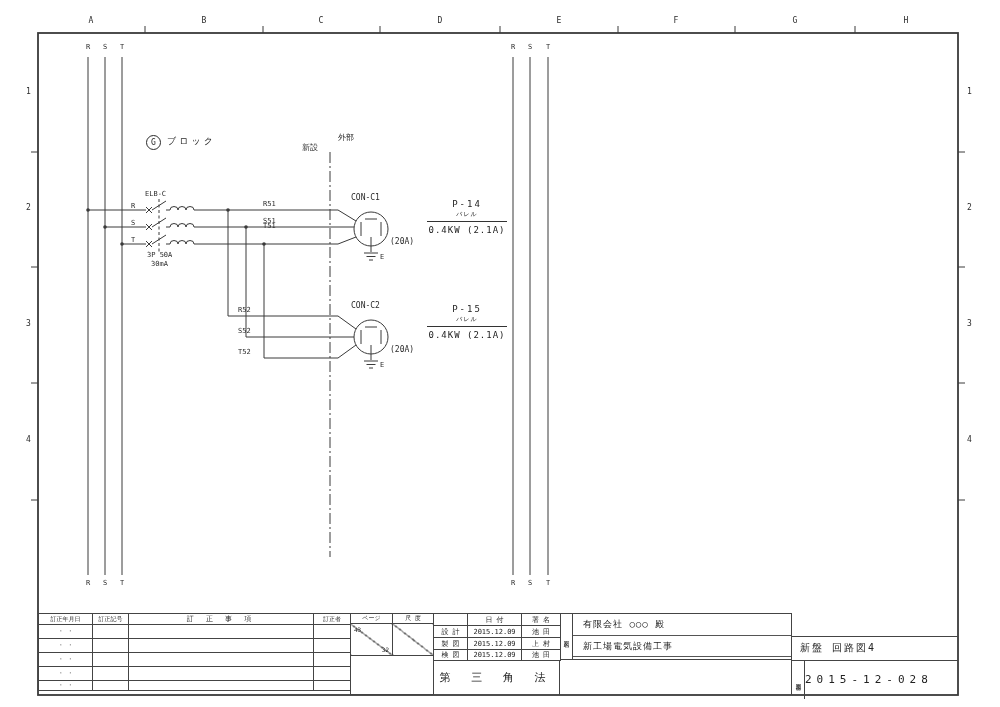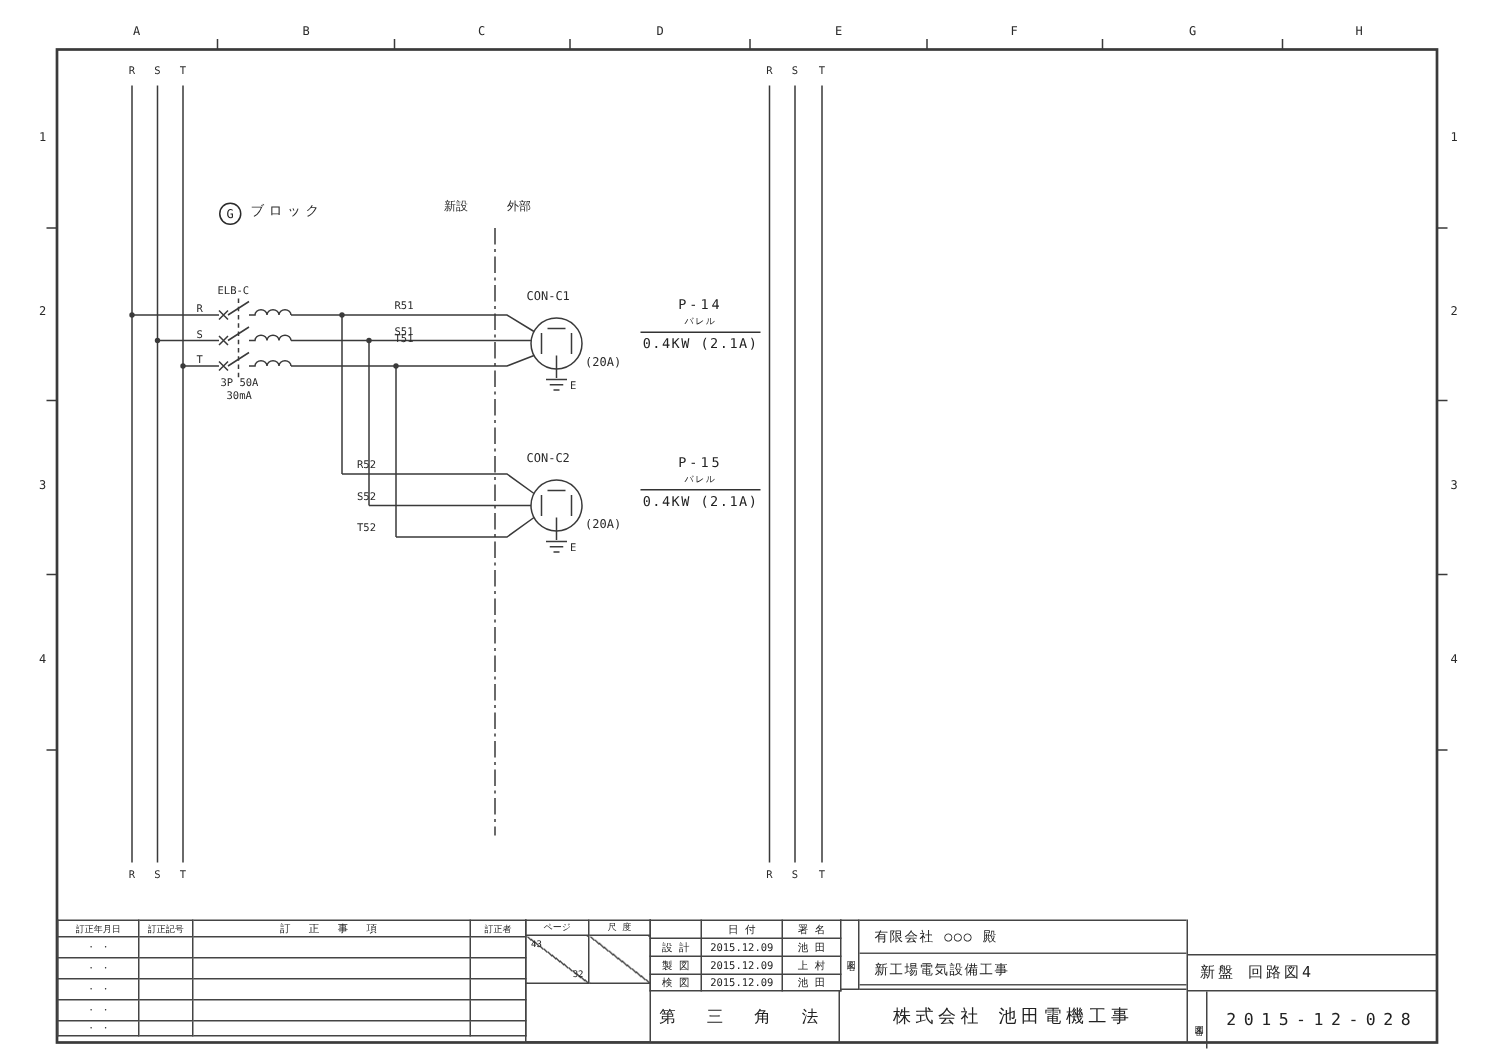--- a/index.html
+++ b/index.html
@@ -113,21 +113,21 @@
   <span class="lbl fs7 ctr" style="left:513px;top:44px">R</span>
   <span class="lbl fs7 ctr" style="left:530px;top:44px">S</span>
   <span class="lbl fs7 ctr" style="left:548px;top:44px">T</span>
   <span class="lbl fs7 ctr" style="left:513px;top:580px">R</span>
   <span class="lbl fs7 ctr" style="left:530px;top:580px">S</span>
   <span class="lbl fs7 ctr" style="left:548px;top:580px">T</span>
 
   <div class="circle-tag" style="left:146px;top:135px">G</div>
   <span class="lbl fs9" style="left:167px;top:137px;letter-spacing:3px">ブロック</span>
 
-  <span class="lbl fs8" style="left:296px;top:134px;width:28px;text-align:left">新設</span>
+  <span class="lbl fs8" style="left:296px;top:144px;width:28px;text-align:center">新設</span>
   <span class="lbl fs8" style="left:338px;top:134px">外部</span>
 
   <span class="lbl fs7" style="left:145px;top:191px">ELB-C</span>
   <span class="lbl fs7" style="left:131px;top:203px">R</span>
   <span class="lbl fs7" style="left:131px;top:220px">S</span>
   <span class="lbl fs7" style="left:131px;top:237px">T</span>
   <span class="lbl fs7" style="left:147px;top:252px">3P 50A</span>
   <span class="lbl fs7" style="left:151px;top:261px">30mA</span>
 
   <span class="lbl fs7" style="left:263px;top:201px">R51</span>
@@ -261,27 +261,26 @@
       <div class="vtext">図名</div>
     </div>
 
     <div class="cell" style="left:535px;top:0;width:218px;height:47px;border-top:1px solid #444;border-bottom:1px solid #444">
       <div style="height:17px;border-bottom:1px solid #555;font-size:9px;padding:4px 0 0 10px;letter-spacing:1px">有限会社 ○○○ 殿</div>
       <div style="height:16px;border-bottom:1px solid #555;font-size:9px;padding:4px 0 0 10px;letter-spacing:1px">新工場電気設備工事</div>
     </div>
 
     <div class="cell" style="left:395px;top:47px;width:127px;height:35px;border-right:1px solid #444;text-align:center;line-height:35px;font-size:11px;letter-spacing:7px">第 三 角 法</div>
 
-    <div class="cell" style="left:522px;top:47px;width:231px;height:35px;text-align:center;line-height:35px;font-size:12px;letter-spacing:3px">株式会社 池田電機工事</div>
 
     <div class="cell" style="left:753px;top:0;width:167px;height:82px;border-left:1px solid #444">
       <div style="height:23px;border-bottom:1px solid #444"></div>
       <div style="height:19px;border-bottom:1px solid #444;font-size:10px;padding:4px 16px 0 8px;letter-spacing:2px">新盤 回路図4</div>
       <div style="height:38px;display:flex">
         <div style="width:12px;border-right:1px solid #444">
           <div class="vtext">図番</div>
         </div>
-        <div style="flex:1;text-align:center;line-height:38px;font-size:11px;letter-spacing:5px">2015-12-028</div>
+        <div style="flex:1;line-height:38px;font-size:11px;letter-spacing:5px">2015-12-028</div>
       </div>
     </div>
 
   </div>
 </div>
 
 </body></html>

